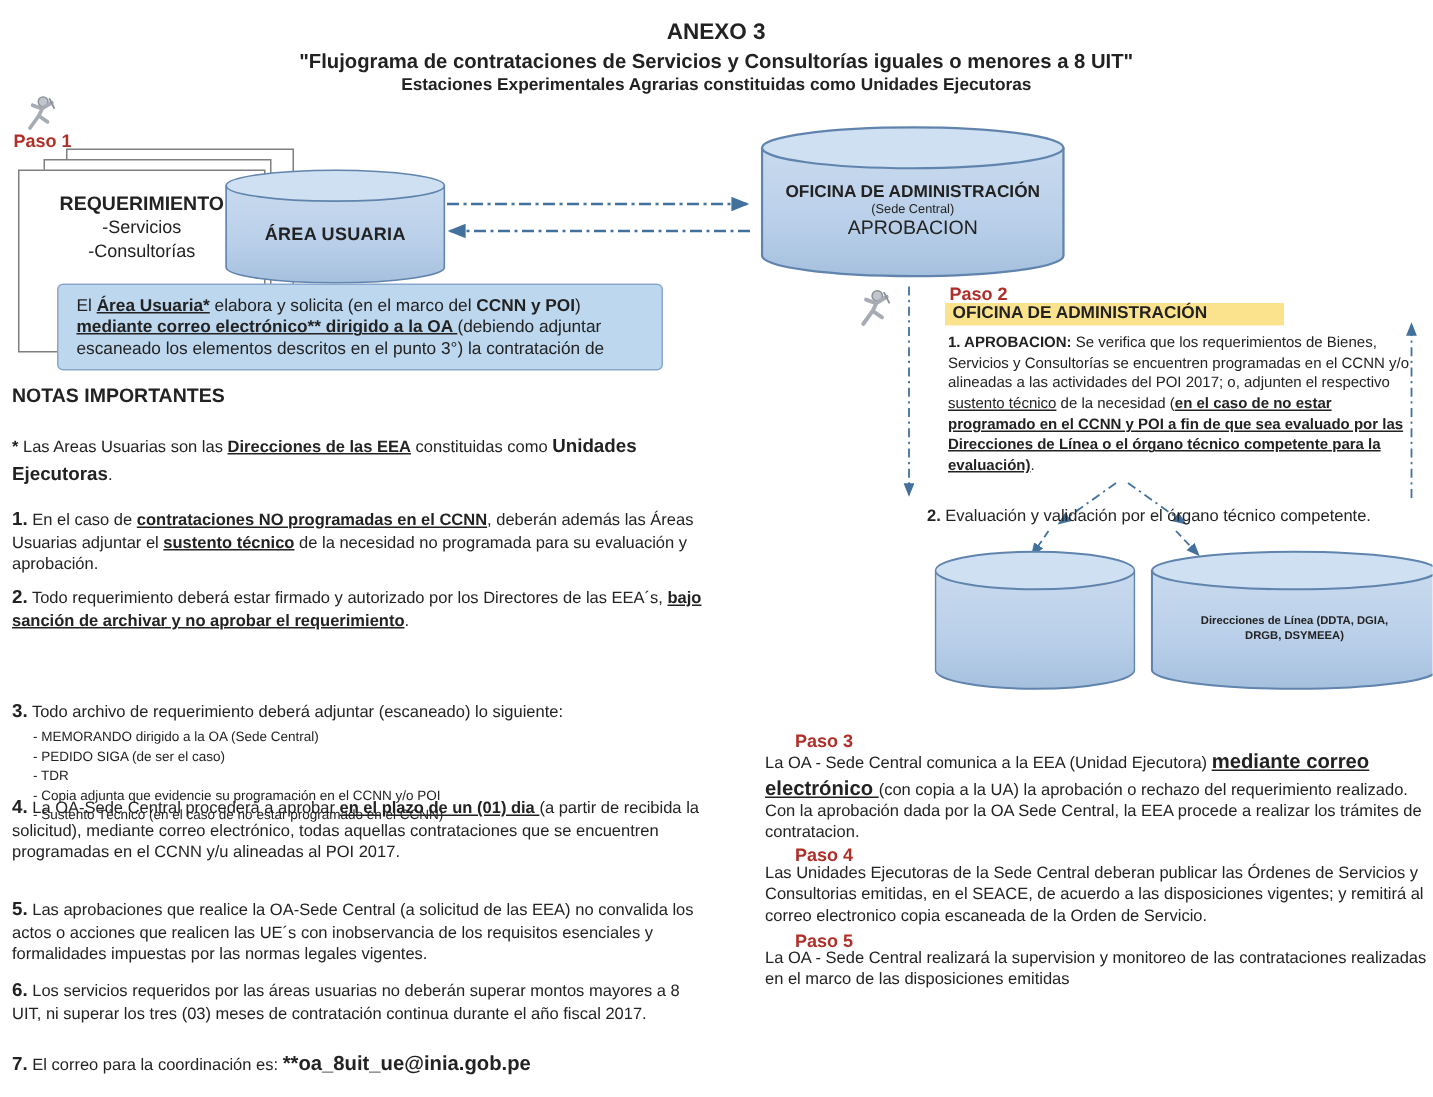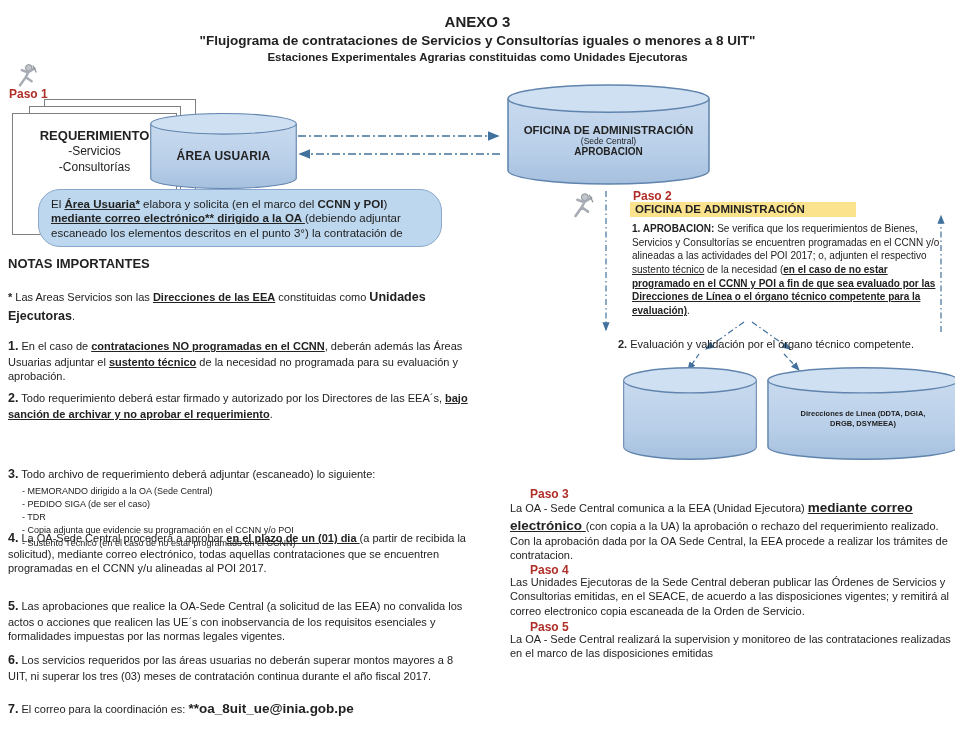--- a/index.html
+++ b/index.html
@@ -19,26 +19,26 @@
   .sheet{position:absolute;background:#ffffff;border:1px solid #7f7f7f;}
   .req-title{font-size:13px;font-weight:bold;text-align:center;margin-top:14px;}
   .req-items{font-size:12px;text-align:center;line-height:1.35;}
   
   .cyl{position:absolute;}
   .cyl svg{position:absolute;left:0;top:0;width:100%;height:100%;}
   .cyl-label{position:absolute;left:4%;right:4%;top:18%;bottom:6%;display:flex;flex-direction:column;align-items:center;justify-content:center;text-align:center;}
   .cyl-big{font-size:12px;font-weight:bold;letter-spacing:.2px;}
   .cyl-ofi-1{font-size:11.5px;font-weight:bold;}
   .cyl-ofi-2{font-size:8.5px;}
-  .cyl-ofi-3{font-size:10px;font-weight:bold;}
+  .cyl-ofi-3{font-size:13px;font-weight:normal;}
   .cyl-small{font-size:7.5px;line-height:1.35;}
   
   .blue-box{
     background:var(--box_blue,#bdd7ee);border:1.5px solid var(--box_blue_stroke,#8aa8cd);
-    border-radius:22px;font-size:11.5px;line-height:1.26;padding:7px 26px 6px 12px;box-sizing:border-box;
+    border-radius:4px;font-size:11.5px;line-height:1.26;padding:7px 26px 6px 12px;box-sizing:border-box;
   }
   
   .p2-header{background:var(--highlight_yellow,#fbe38d);font-size:11.5px;font-weight:bold;padding:1px 4px 2px 5px;box-sizing:border-box;}
   .p2-body{font-size:10px;line-height:1.37;}
   .eval-line{font-size:11px;}
   
   .note{font-size:11px;line-height:1.33;width:465px;}
   .note-heading{font-size:13px;font-weight:bold;}
   .sub-list{font-size:9px;line-height:1.45;margin-left:14px;margin-top:2px;}
   
@@ -142,21 +142,21 @@
   <svg viewBox="0 0 200 106" preserveAspectRatio="none">
     <path d="M1,16 L1,90 A99,14 0 0 0 199,90 L199,16" fill="url(#cylgrad)" stroke="#6084ad" stroke-width="1.5"></path>
     <ellipse cx="100" cy="16" rx="99" ry="14" fill="#cfe0f2" stroke="#6084ad" stroke-width="1.5"></ellipse>
   </svg>
   <div class="cyl-label cyl-small" style="left:14%;right:14%;">
       <span style="font-weight: bold;">Direcciones de Línea (DDTA, DGIA, DRGB, DSYMEEA)</span>
     </div>
 </div>
 
 <div class="abs note-heading" style="left:8px;top:256px;">NOTAS IMPORTANTES</div>
-<div class="abs note" style="left:8px;top:288px;line-height:1.5;"><span style="font-weight: bold;">*  </span><span>Las Areas Servicios son las </span><span style="font-weight: bold; text-decoration: underline;">Direcciones de las EEA</span><span> constituidas como </span><span style="font-weight: bold; font-size: 12.5px;">Unidades Ejecutoras</span><span>.</span></div>
+<div class="abs note" style="left:8px;top:288px;line-height:1.5;"><span style="font-weight: bold;">*  </span><span>Las Areas Usuarias son las </span><span style="font-weight: bold; text-decoration: underline;">Direcciones de las EEA</span><span> constituidas como </span><span style="font-weight: bold; font-size: 12.5px;">Unidades Ejecutoras</span><span>.</span></div>
 <div class="abs note" style="left:8px;top:338px;"><span style="font-weight: bold; font-size: 12.5px;">1.</span><span>  En el caso de </span><span style="font-weight: bold; text-decoration: underline;">contrataciones NO programadas en el CCNN</span><span>, deberán además las Áreas Usuarias adjuntar el  </span><span style="font-weight: bold; text-decoration: underline;">sustento técnico</span><span> de la necesidad no programada para su evaluación y aprobación.</span></div>
 <div class="abs note" style="left:8px;top:390px;"><span style="font-weight: bold; font-size: 12.5px;">2.</span><span> Todo requerimiento deberá estar firmado y autorizado por los Directores de las EEA´s, </span><span style="font-weight: bold; text-decoration: underline;">bajo sanción de archivar y no aprobar el requerimiento</span><span>.</span></div>
 <div class="abs note" style="left:8px;top:454px;margin-top:12px;">
   <span><span style="font-weight: bold; font-size: 12.5px;">3.</span><span> Todo archivo de requerimiento deberá adjuntar (escaneado) lo siguiente:</span></span>
   <div class="sub-list">
       <div>- MEMORANDO dirigido a la OA (Sede Central)</div>
       <div>- PEDIDO SIGA (de ser el caso)</div>
       <div>- TDR</div>
       <div>- Copia adjunta que evidencie su programación en el CCNN y/o POI</div>
       <div>- Sustento Técnico (en el caso de no estar programado en el CCNN)</div>

